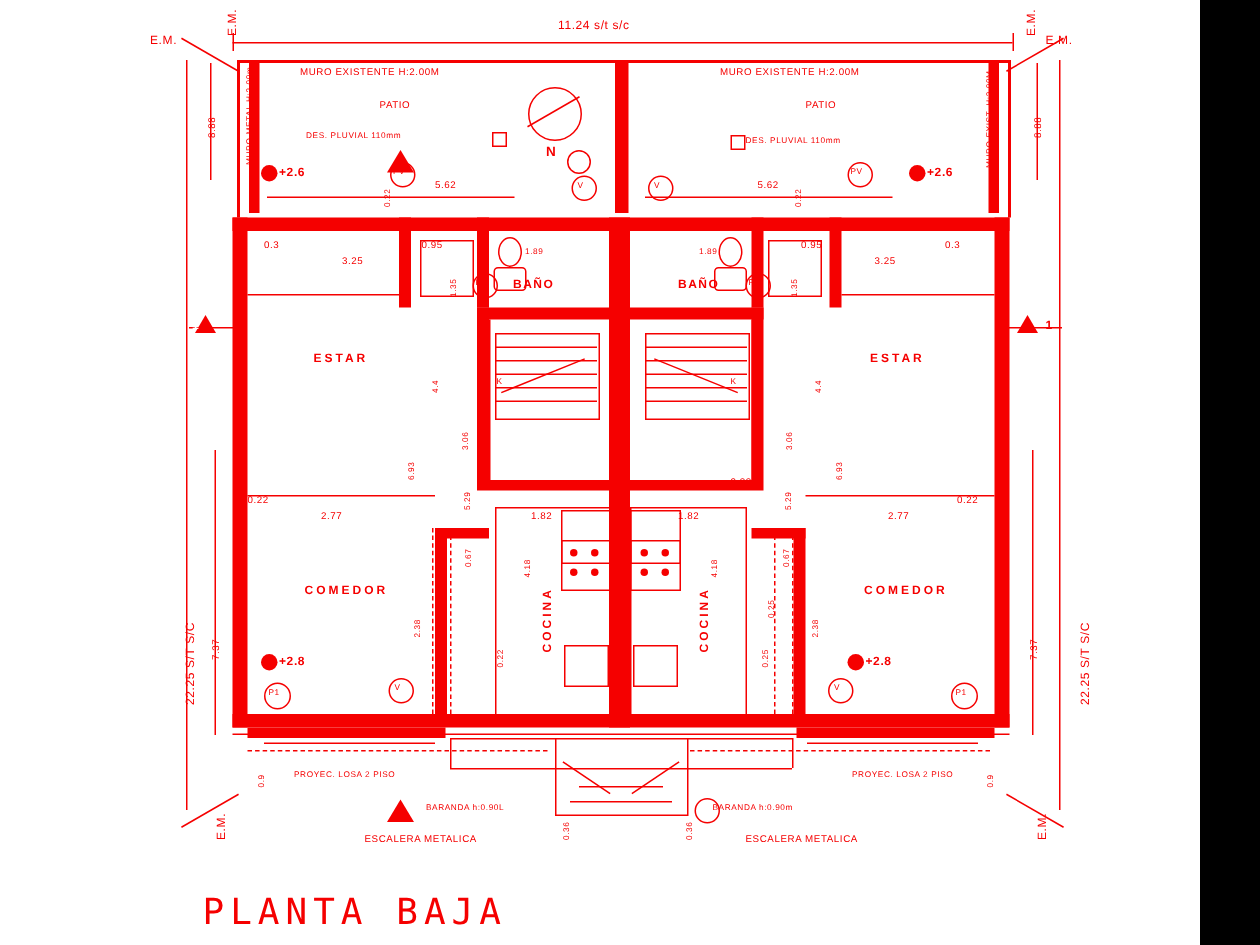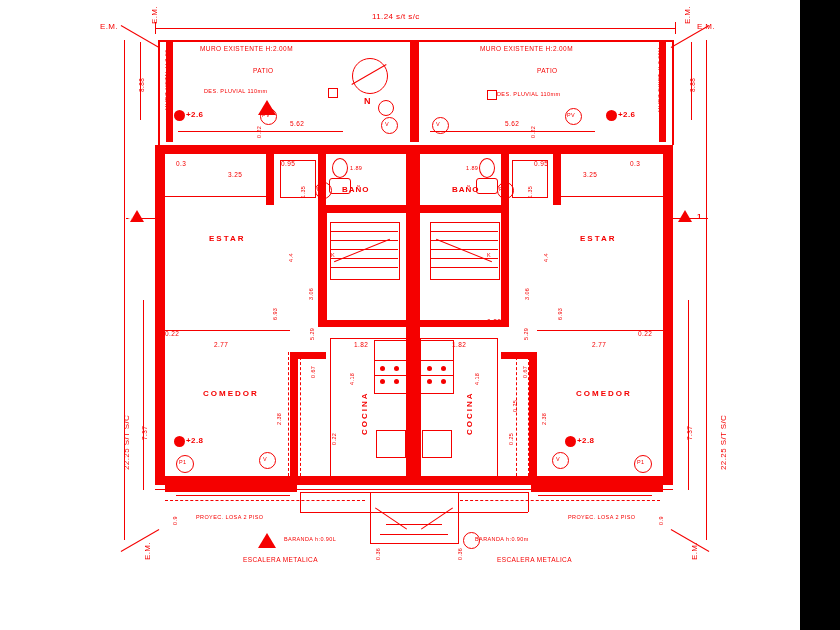--- a/index.html
+++ b/index.html
@@ -296,15 +296,16 @@
     <div class="lbl xs" style="left:196px;top:514px;">PROYEC. LOSA 2 PISO</div>
     <div class="lbl xs" style="left:568px;top:514px;">PROYEC. LOSA 2 PISO</div>
     <div class="lbl xs" style="left:284px;top:536px;">BARANDA h:0.90L</div>
     <div class="lbl xs" style="left:475px;top:536px;">BARANDA h:0.90m</div>
     <div class="lbl sm" style="left:243px;top:556px;">ESCALERA METALICA</div>
     <div class="lbl sm" style="left:497px;top:556px;">ESCALERA METALICA</div>
 
     <div class="tri" style="left:258px;top:533px;border-left:9px solid transparent;border-right:9px solid transparent;border-bottom:15px solid #f50000;"></div>
     <div class="circ" style="left:463px;top:532px;width:15px;height:15px;"></div>
 
+    <div class="title" style="left:135px;top:594px;font-size:24px;letter-spacing:4px;">PLANTA BAJA</div>
 
   </div>
 </div>
 
 </body></html>

